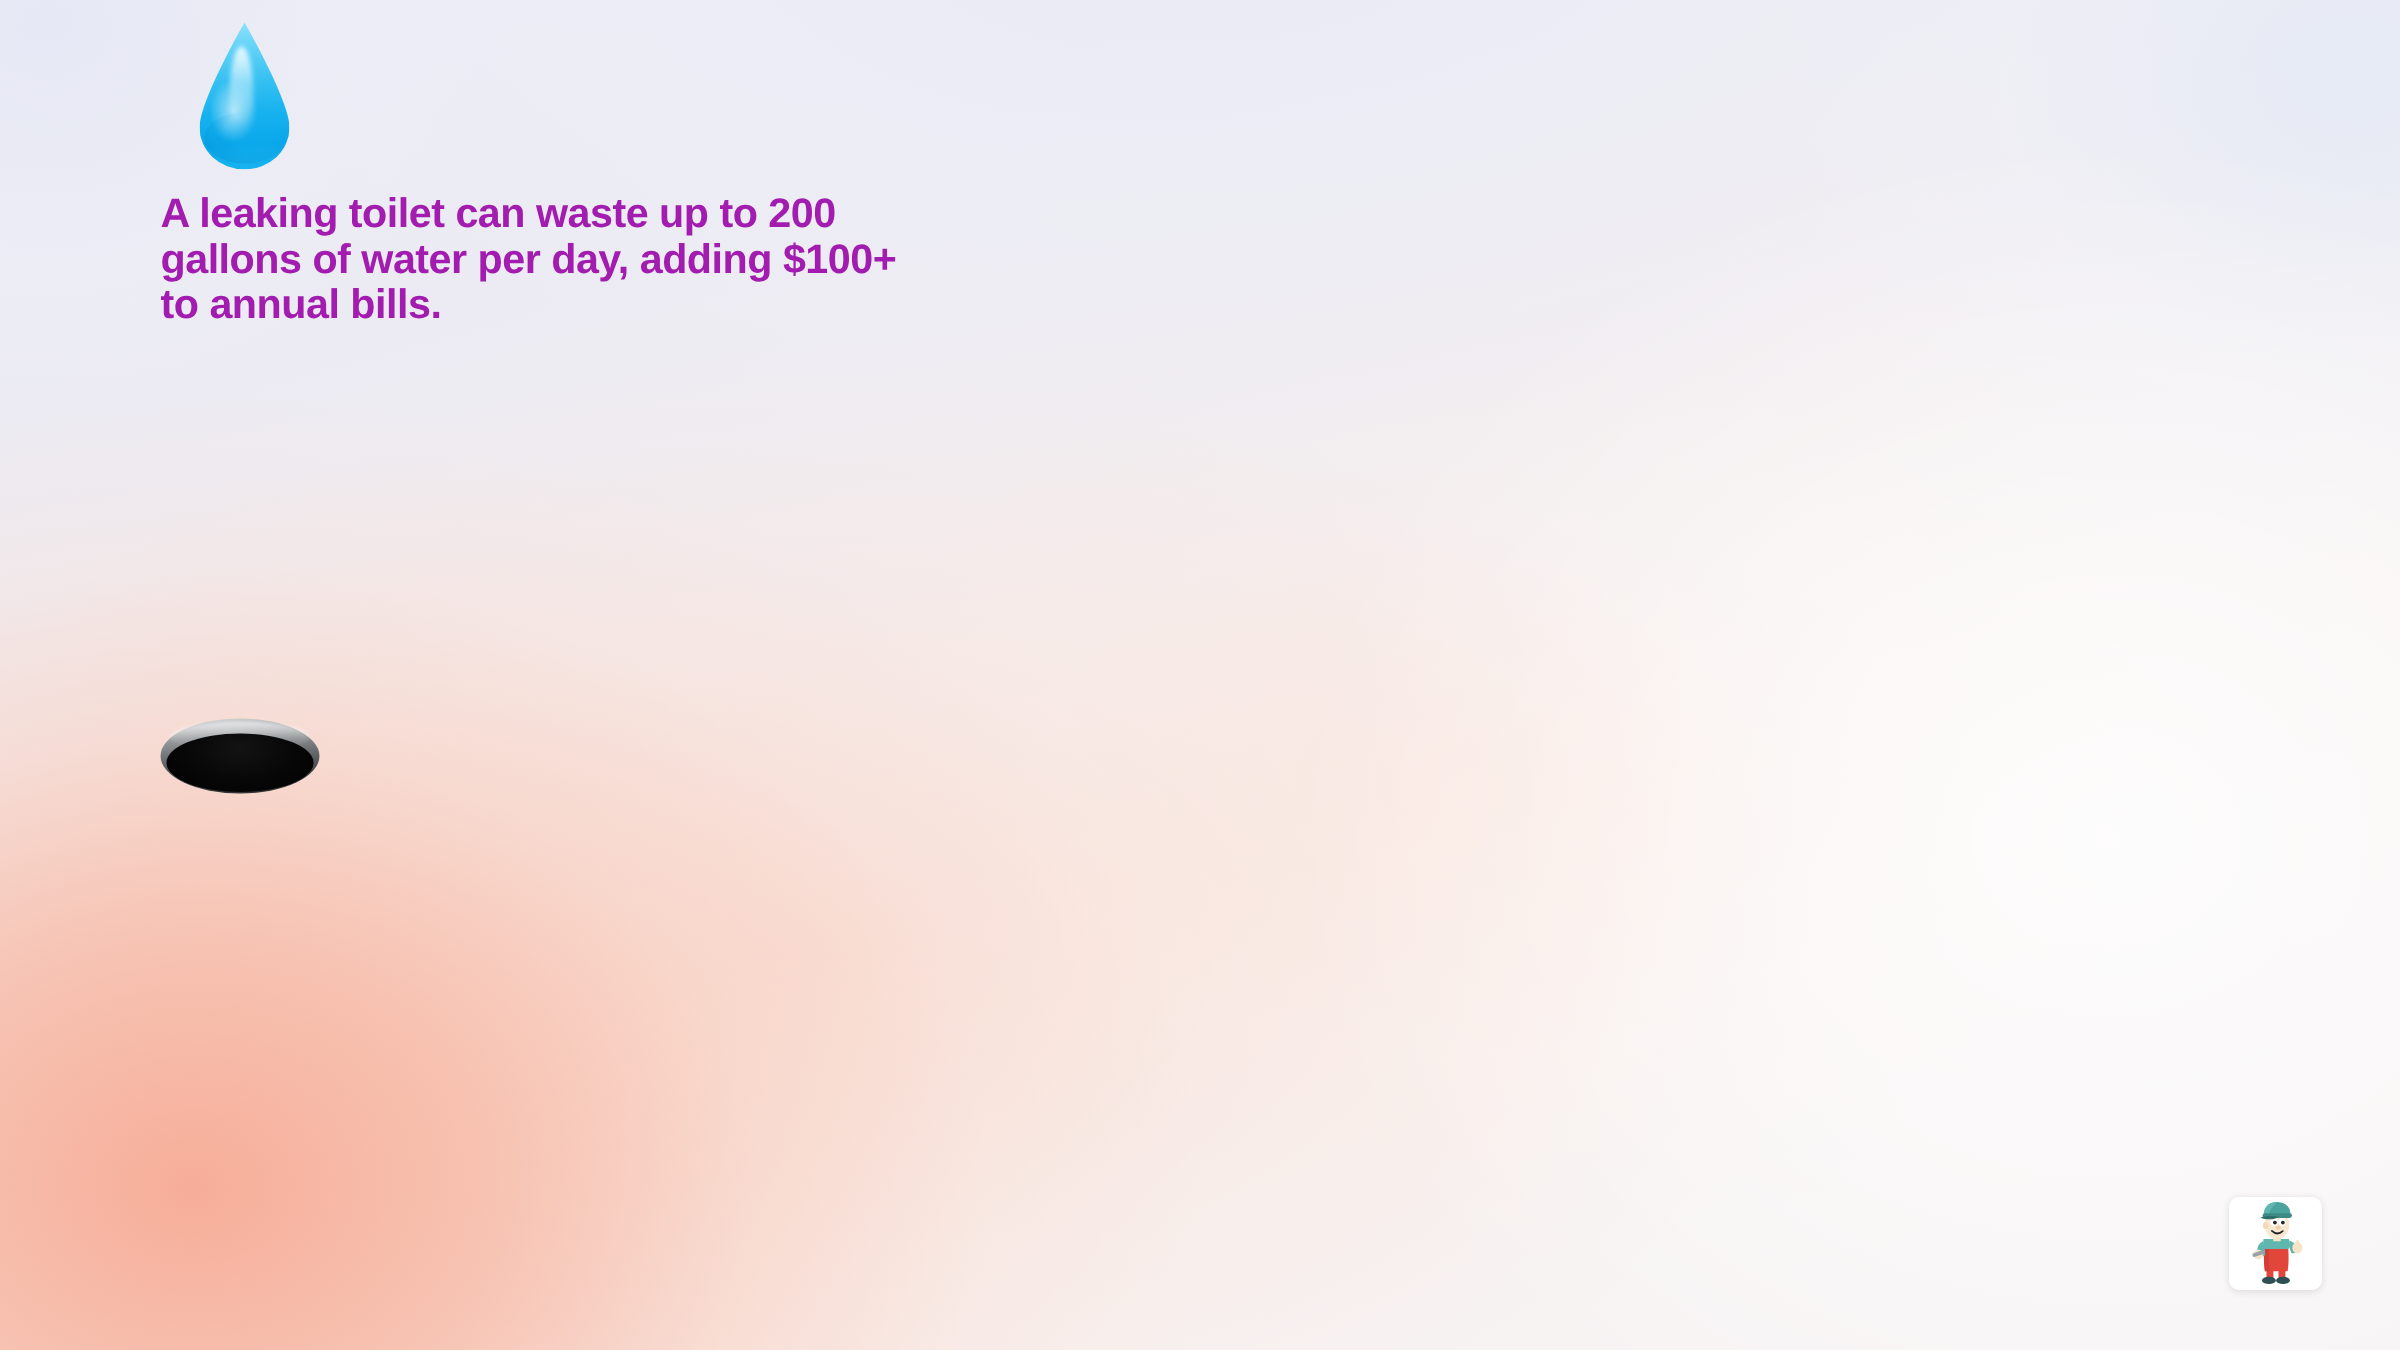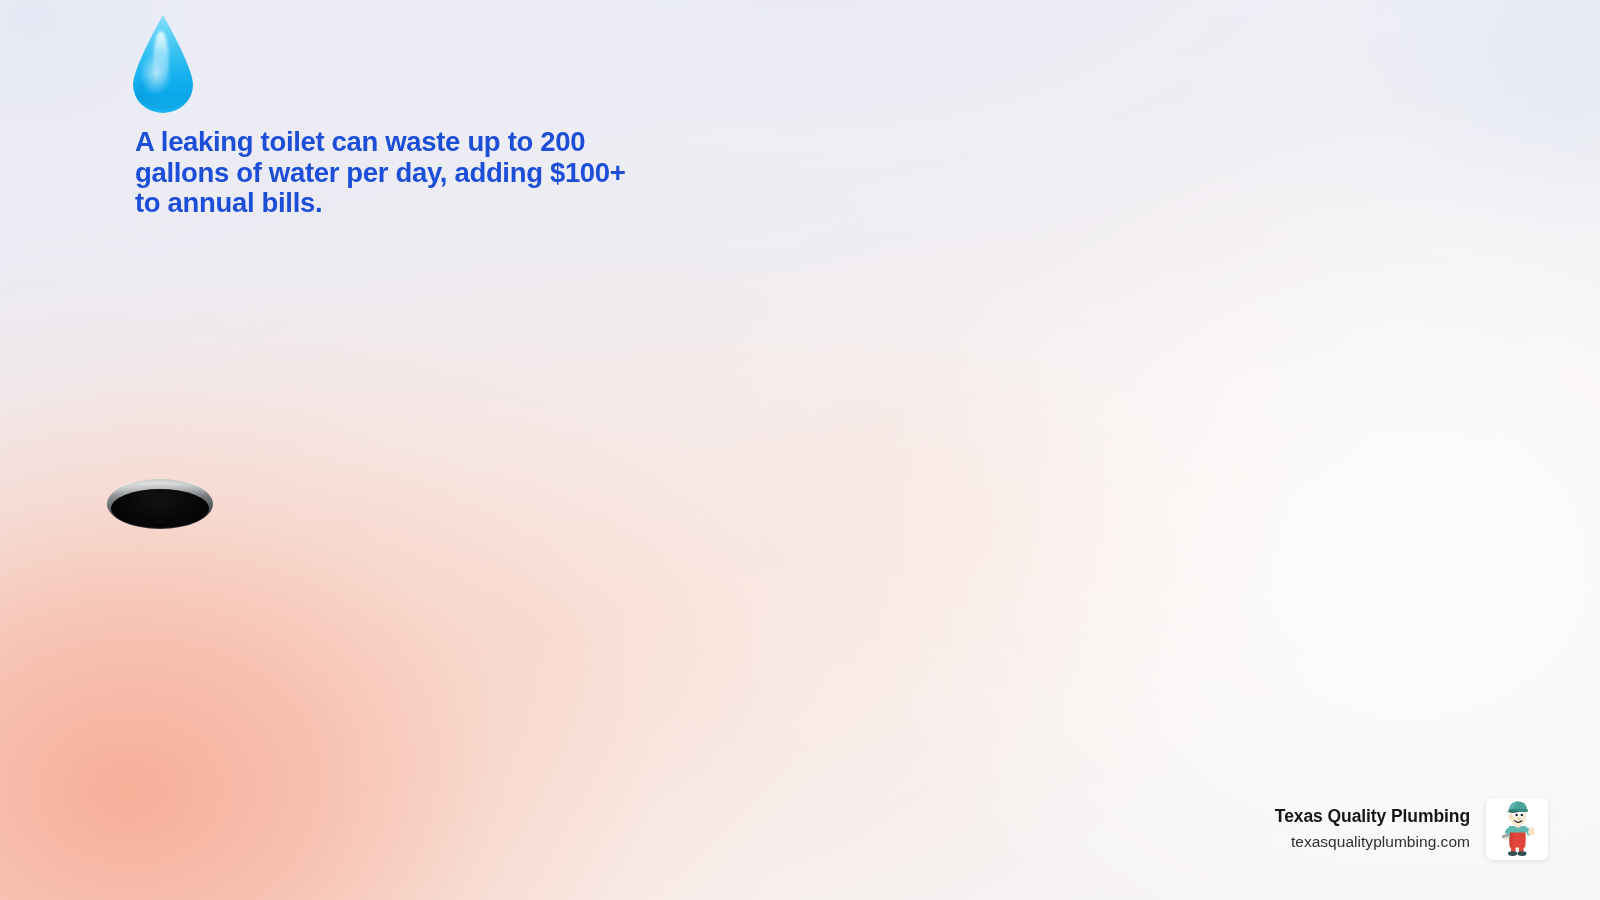--- a/index.html
+++ b/index.html
@@ -87,24 +87,23 @@
   .col-l .card-inner { left:107px; }
 
   .row-t .card-inner { top:15px; }
   .row-b .card-inner { top:15px; }
 
   .fact-text {
     font-size:27.5px;
     font-weight:700;
     line-height:1.115;
     letter-spacing:-0.012em;
-    color:#1d4ed8;
+    color:#a21caf;
     width:580px;
     white-space:pre-line;
-    margin-left:28px;
   }
 
   .emoji-slot {
     height:auto;
     margin-bottom:14px;
     position:relative;
   }
 
   
   .ico-droplet {
@@ -248,24 +247,20 @@
     </div>
   </div>
 
   <div class="card col-r row-b">
     
   </div>
 
 </div>
 
 <div class="brand">
-  <div class="brand-text">
-    <div class="brand-name">Texas Quality Plumbing</div>
-    <div class="brand-url">texasqualityplumbing.com</div>
-  </div>
   <div class="brand-logo">
     <svg viewBox="0 0 62 62" xmlns="http://www.w3.org/2000/svg">
       <rect width="62" height="62" fill="#ffffff"></rect>
 
       <rect x="25" y="47" width="4.6" height="8" fill="#e2453a"></rect>
       <rect x="33" y="47" width="4.6" height="8" fill="#e2453a"></rect>
       <ellipse cx="26.6" cy="55.6" rx="4.6" ry="2.4" fill="#2f4f54"></ellipse>
       <ellipse cx="36.0" cy="55.6" rx="4.6" ry="2.4" fill="#2f4f54"></ellipse>
 
       <path d="M23.5 33 C23 42 23.5 47.5 24 49.5 L39 49.5 C39.6 47 40 41.5 39.4 33 Z" fill="#e2453a"></path>

